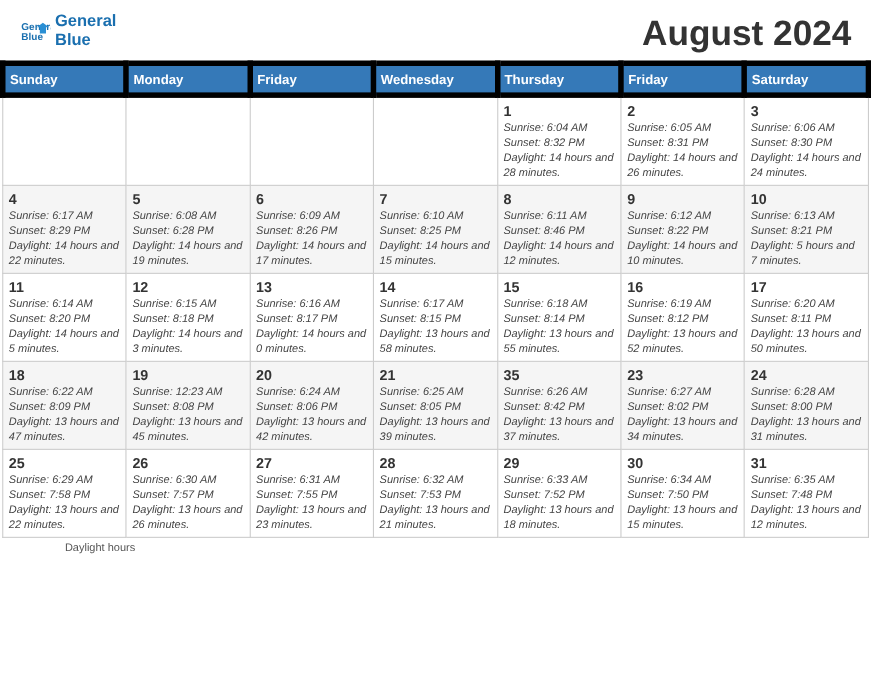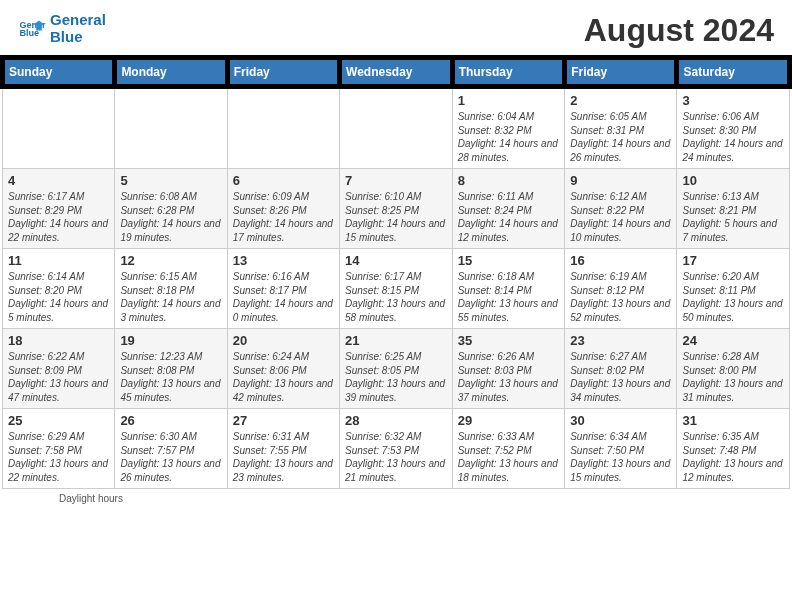--- a/index.html
+++ b/index.html
@@ -189,21 +189,21 @@
         <div class="day-info">
           <span>Sunrise: 6:10 AM</span><br>
           <span>Sunset: 8:25 PM</span><br>
           <span>Daylight: 14 hours and 15 minutes.</span>
         </div>
       </td>
         <td>
         <span class="day-number">8</span>
         <div class="day-info">
           <span>Sunrise: 6:11 AM</span><br>
-          <span>Sunset: 8:24 PM</span><br>
+          <span>Sunset: 8:46 PM</span><br>
           <span>Daylight: 14 hours and 12 minutes.</span>
         </div>
       </td>
         <td>
         <span class="day-number">9</span>
         <div class="day-info">
           <span>Sunrise: 6:12 AM</span><br>
           <span>Sunset: 8:22 PM</span><br>
           <span>Daylight: 14 hours and 10 minutes.</span>
         </div>
@@ -305,21 +305,21 @@
         <div class="day-info">
           <span>Sunrise: 6:25 AM</span><br>
           <span>Sunset: 8:05 PM</span><br>
           <span>Daylight: 13 hours and 39 minutes.</span>
         </div>
       </td>
         <td>
         <span class="day-number">35</span>
         <div class="day-info">
           <span>Sunrise: 6:26 AM</span><br>
-          <span>Sunset: 8:03 PM</span><br>
+          <span>Sunset: 8:42 PM</span><br>
           <span>Daylight: 13 hours and 37 minutes.</span>
         </div>
       </td>
         <td>
         <span class="day-number">23</span>
         <div class="day-info">
           <span>Sunrise: 6:27 AM</span><br>
           <span>Sunset: 8:02 PM</span><br>
           <span>Daylight: 13 hours and 34 minutes.</span>
         </div>

